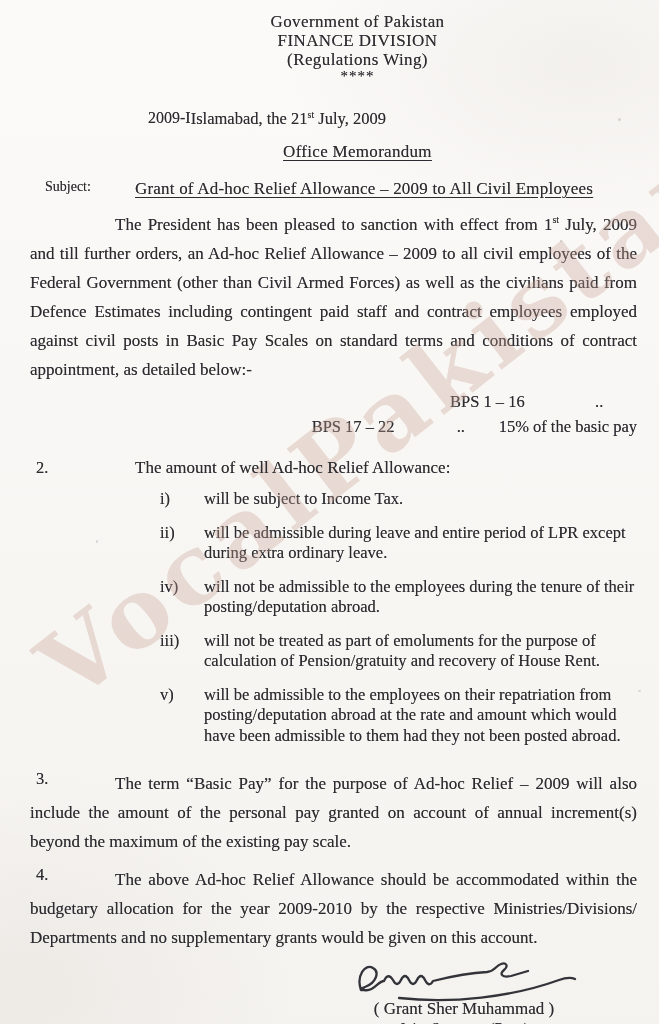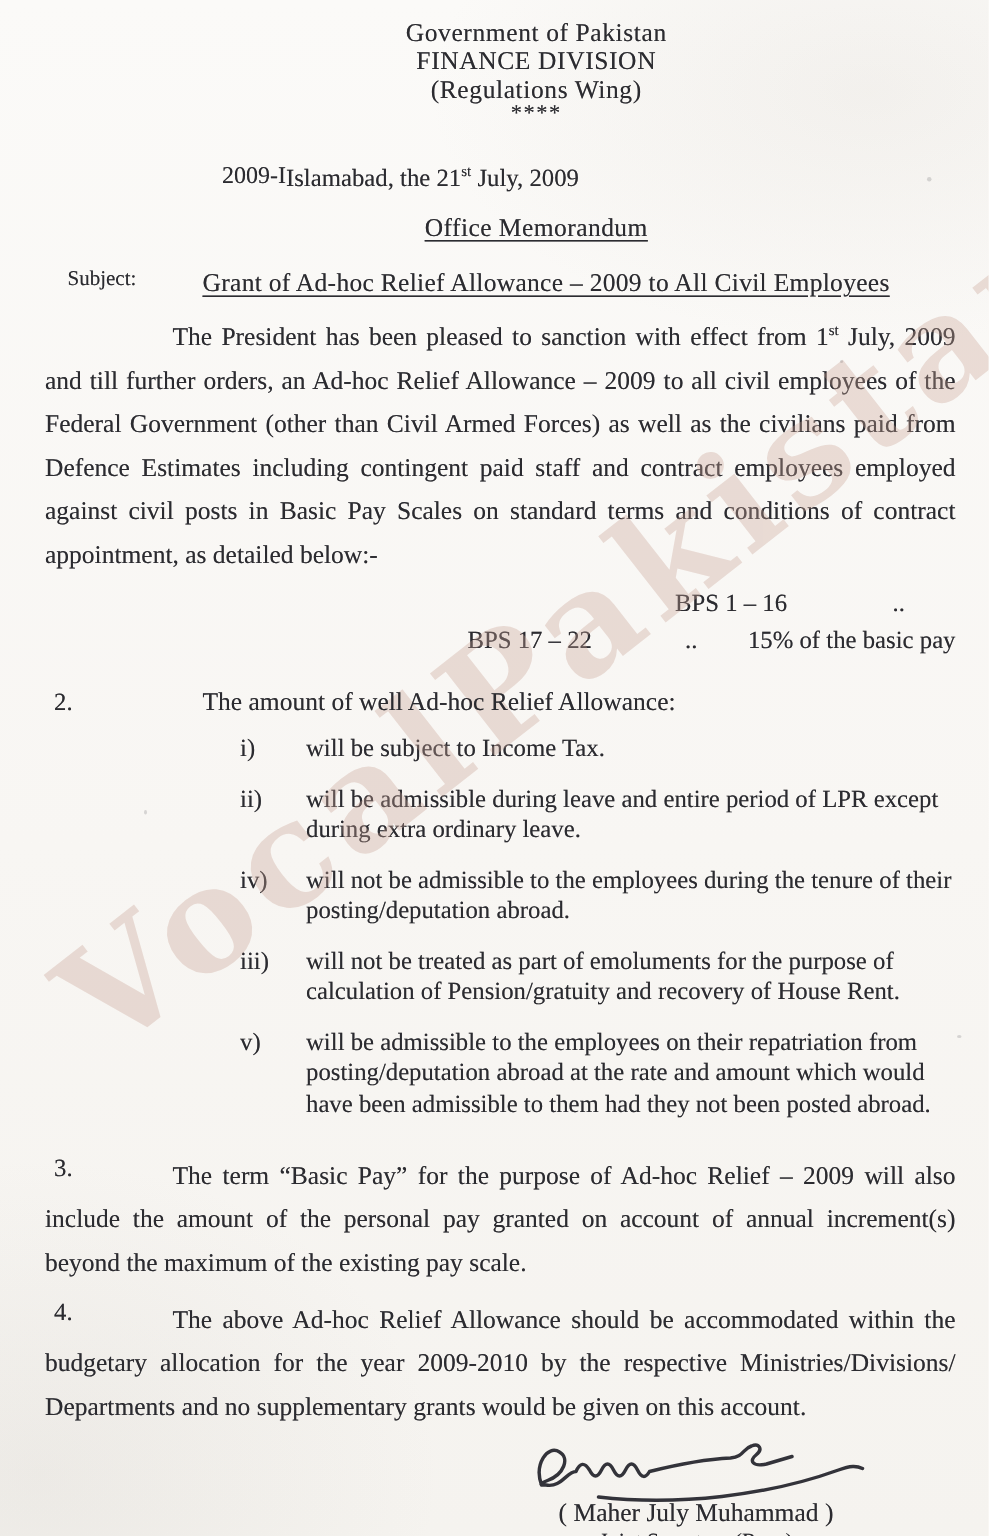--- a/index.html
+++ b/index.html
@@ -159,21 +159,21 @@
     <p class="body-para para-4">The above Ad-hoc Relief Allowance should be accommodated within the budgetary allocation for the year 2009-2010 by the respective Ministries/Divisions/ Departments and no supplementary grants would be given on this account.</p>
   </div>
 
   <div class="sig-block">
     <svg class="sig-scrawl" width="235" height="46" viewBox="0 0 235 46">
       <g fill="none" stroke="#33333a" stroke-width="2.3" stroke-linecap="round" stroke-linejoin="round">
         <path d="M14,34 C9,20 18,7 26,12 C33,16 29,27 18,31 C13,33 12,34 17,34 C27,36 31,25 37,25 q4,-9 9,-1 q4,8 8,0 q4,-8 8,0 q4,8 8,0 q4,-8 8,0 q4,8 8,1 C98,22 118,17 140,16 c9,-1 8,-6 14,-8 c5,-2 8,2 3,6 c-5,4 -2,8 7,6 l17,-5"></path>
         <path d="M52,42 C105,48 165,41 212,24 c8,-3 12,-3 16,-1"></path>
       </g>
     </svg>
-    <div class="sig-name">( Maher July Muhammad )</div>
+    <div class="sig-name">( Grant Sher Muhammad )</div>
     <div class="sig-designation">Joint Secretary (Regs)</div>
     <div class="sig-phone">Phone: 9262525</div>
   </div>
 
 
   <div class="speck" style="left:618px; top:118px; width:3px; height:3px;"></div>
   <div class="speck" style="left:560px; top:240px; width:2px; height:2px;"></div>
   <div class="speck" style="left:96px; top:540px; width:2px; height:3px;"></div>
   <div class="speck" style="left:638px; top:690px; width:3px; height:2px;"></div>
 

